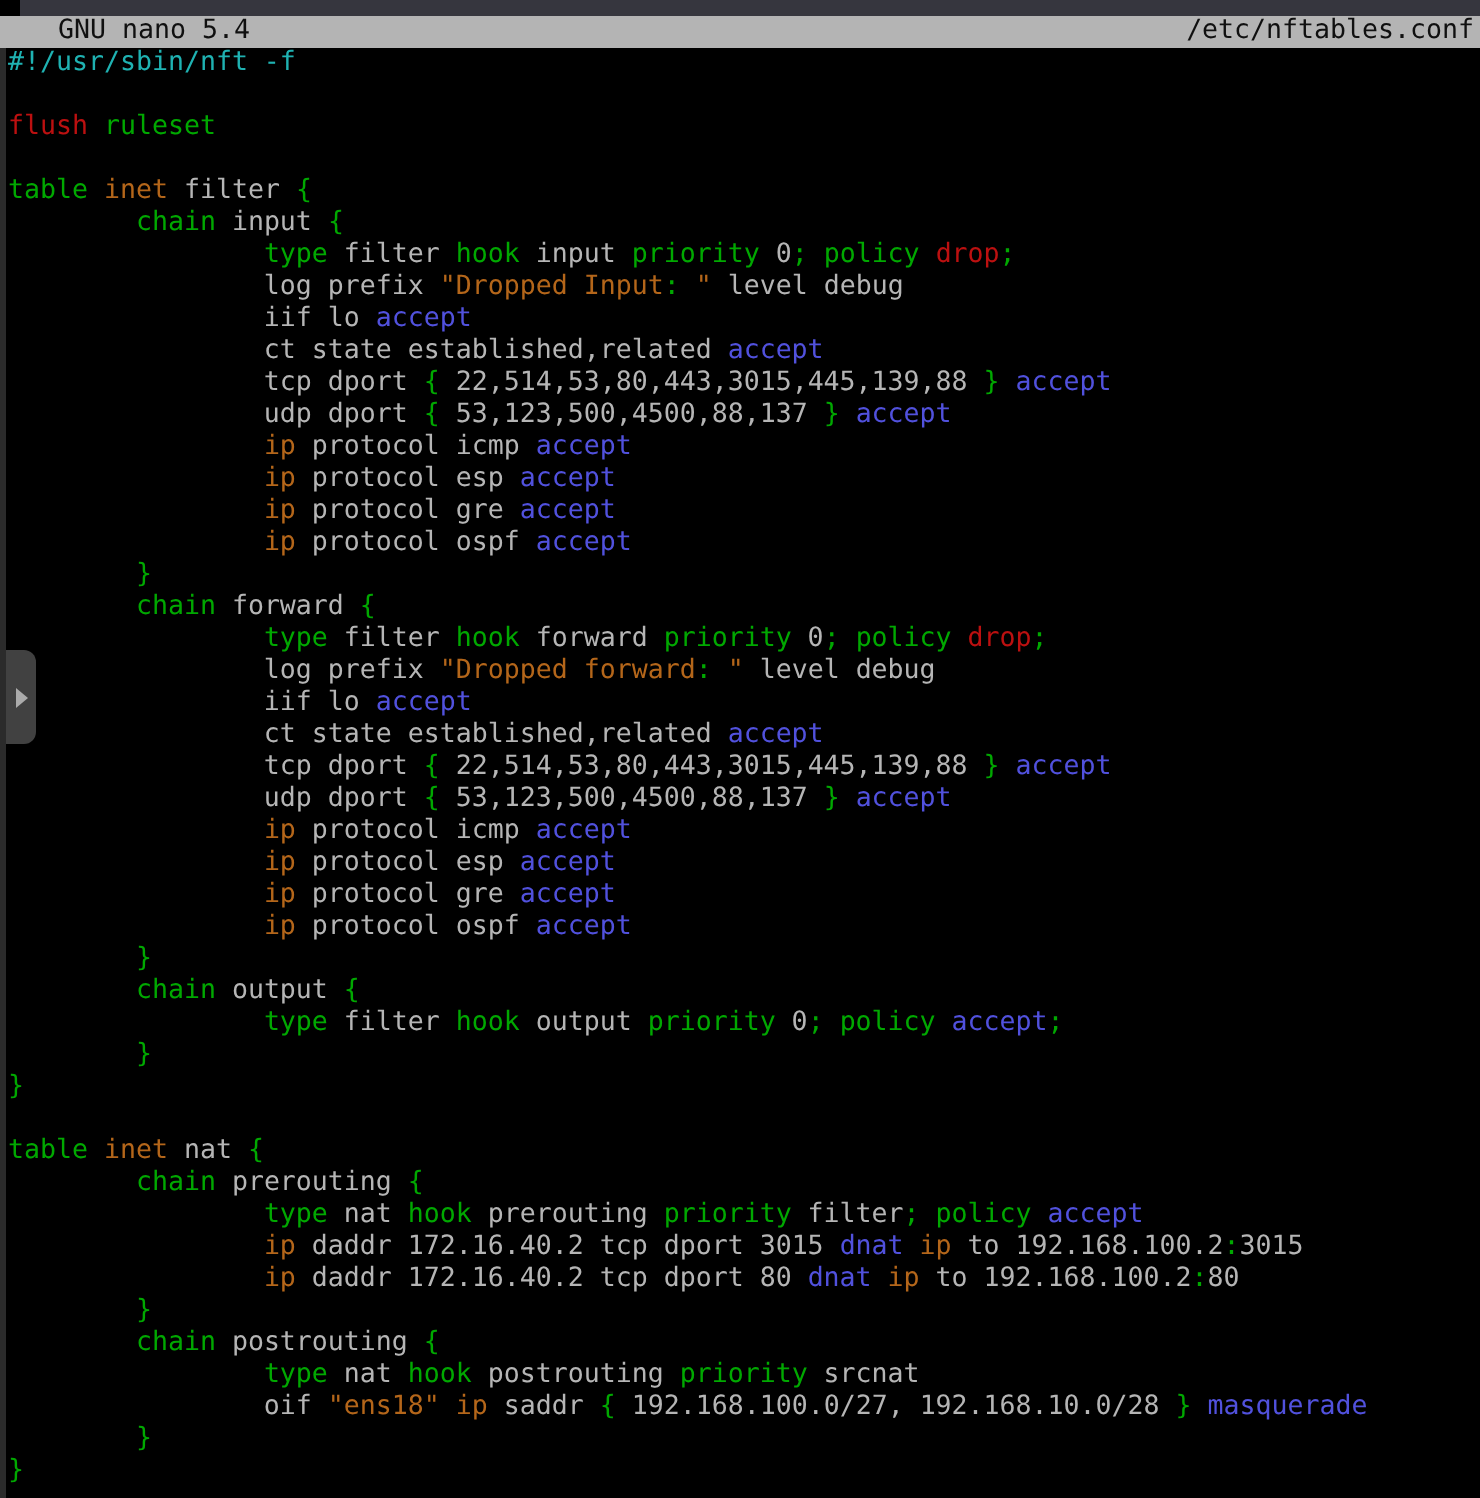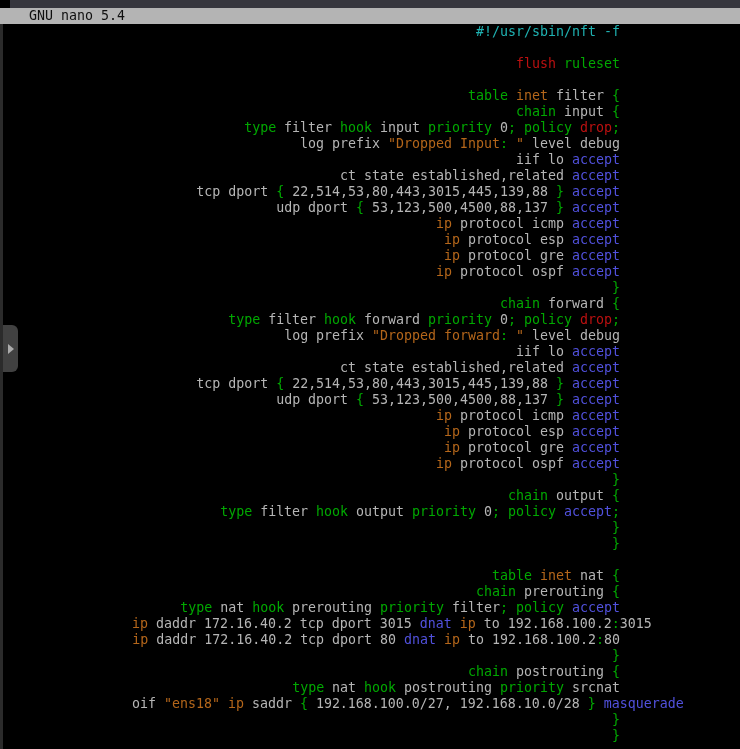--- a/index.html
+++ b/index.html
@@ -34,21 +34,20 @@
   .left-strip {
     position: absolute; top: 24px; left: 0; bottom: 0;
     width: 3px;
     background: var(--left-strip, #2b2b2b);
   }
   .editor {
     position: absolute; top: 24px; left: 0;
     width: 620px;
     font-size: 13.29px; line-height: 16px;
     white-space: pre;
-    text-align: right;
   }
   .editor .line { height: 16px; padding-left: 4px; }
   .handle {
     position: absolute; left: 3px; top: 325px;
     width: 15px; height: 47px;
     background: var(--handle-bg, #414141);
     border-radius: 0 6px 6px 0;
     display: flex; align-items: center; justify-content: center;
     cursor: pointer;
   }
@@ -61,20 +60,21 @@
 </style>
 </head>
 <body>
 
 <div class="top-strip">
   <div class="top-strip-notch"></div>
 </div>
 
 <div class="titlebar">
   <span>  GNU nano 5.4</span>
+  <span>/etc/nftables.conf</span>
 </div>
 
 <div class="left-strip"></div>
 
 <div class="editor"><div class="line"><span style="color: rgb(31, 178, 178);">#!/usr/sbin/nft -f</span></div><div class="line"></div><div class="line"><span style="color: rgb(188, 16, 16);">flush</span><span style="color: rgb(181, 181, 181);"> </span><span style="color: rgb(0, 168, 0);">ruleset</span></div><div class="line"></div><div class="line"><span style="color: rgb(0, 168, 0);">table</span><span style="color: rgb(181, 181, 181);"> </span><span style="color: rgb(180, 102, 26);">inet</span><span style="color: rgb(181, 181, 181);"> filter </span><span style="color: rgb(0, 168, 0);">{</span></div><div class="line"><span style="color: rgb(181, 181, 181);">        </span><span style="color: rgb(0, 168, 0);">chain</span><span style="color: rgb(181, 181, 181);"> input </span><span style="color: rgb(0, 168, 0);">{</span></div><div class="line"><span style="color: rgb(181, 181, 181);">                </span><span style="color: rgb(0, 168, 0);">type</span><span style="color: rgb(181, 181, 181);"> filter </span><span style="color: rgb(0, 168, 0);">hook</span><span style="color: rgb(181, 181, 181);"> input </span><span style="color: rgb(0, 168, 0);">priority</span><span style="color: rgb(181, 181, 181);"> 0</span><span style="color: rgb(0, 168, 0);">;</span><span style="color: rgb(181, 181, 181);"> </span><span style="color: rgb(0, 168, 0);">policy</span><span style="color: rgb(181, 181, 181);"> </span><span style="color: rgb(188, 16, 16);">drop</span><span style="color: rgb(0, 168, 0);">;</span></div><div class="line"><span style="color: rgb(181, 181, 181);">                log prefix </span><span style="color: rgb(180, 102, 26);">"Dropped Input</span><span style="color: rgb(0, 168, 0);">:</span><span style="color: rgb(180, 102, 26);"> "</span><span style="color: rgb(181, 181, 181);"> level debug</span></div><div class="line"><span style="color: rgb(181, 181, 181);">                iif lo </span><span style="color: rgb(81, 81, 221);">accept</span></div><div class="line"><span style="color: rgb(181, 181, 181);">                ct state established,related </span><span style="color: rgb(81, 81, 221);">accept</span></div><div class="line"><span style="color: rgb(181, 181, 181);">                tcp dport </span><span style="color: rgb(0, 168, 0);">{</span><span style="color: rgb(181, 181, 181);"> 22,514,53,80,443,3015,445,139,88 </span><span style="color: rgb(0, 168, 0);">}</span><span style="color: rgb(181, 181, 181);"> </span><span style="color: rgb(81, 81, 221);">accept</span></div><div class="line"><span style="color: rgb(181, 181, 181);">                udp dport </span><span style="color: rgb(0, 168, 0);">{</span><span style="color: rgb(181, 181, 181);"> 53,123,500,4500,88,137 </span><span style="color: rgb(0, 168, 0);">}</span><span style="color: rgb(181, 181, 181);"> </span><span style="color: rgb(81, 81, 221);">accept</span></div><div class="line"><span style="color: rgb(181, 181, 181);">                </span><span style="color: rgb(180, 102, 26);">ip</span><span style="color: rgb(181, 181, 181);"> protocol icmp </span><span style="color: rgb(81, 81, 221);">accept</span></div><div class="line"><span style="color: rgb(181, 181, 181);">                </span><span style="color: rgb(180, 102, 26);">ip</span><span style="color: rgb(181, 181, 181);"> protocol esp </span><span style="color: rgb(81, 81, 221);">accept</span></div><div class="line"><span style="color: rgb(181, 181, 181);">                </span><span style="color: rgb(180, 102, 26);">ip</span><span style="color: rgb(181, 181, 181);"> protocol gre </span><span style="color: rgb(81, 81, 221);">accept</span></div><div class="line"><span style="color: rgb(181, 181, 181);">                </span><span style="color: rgb(180, 102, 26);">ip</span><span style="color: rgb(181, 181, 181);"> protocol ospf </span><span style="color: rgb(81, 81, 221);">accept</span></div><div class="line"><span style="color: rgb(181, 181, 181);">        </span><span style="color: rgb(0, 168, 0);">}</span></div><div class="line"><span style="color: rgb(181, 181, 181);">        </span><span style="color: rgb(0, 168, 0);">chain</span><span style="color: rgb(181, 181, 181);"> forward </span><span style="color: rgb(0, 168, 0);">{</span></div><div class="line"><span style="color: rgb(181, 181, 181);">                </span><span style="color: rgb(0, 168, 0);">type</span><span style="color: rgb(181, 181, 181);"> filter </span><span style="color: rgb(0, 168, 0);">hook</span><span style="color: rgb(181, 181, 181);"> forward </span><span style="color: rgb(0, 168, 0);">priority</span><span style="color: rgb(181, 181, 181);"> 0</span><span style="color: rgb(0, 168, 0);">;</span><span style="color: rgb(181, 181, 181);"> </span><span style="color: rgb(0, 168, 0);">policy</span><span style="color: rgb(181, 181, 181);"> </span><span style="color: rgb(188, 16, 16);">drop</span><span style="color: rgb(0, 168, 0);">;</span></div><div class="line"><span style="color: rgb(181, 181, 181);">                log prefix </span><span style="color: rgb(180, 102, 26);">"Dropped forward</span><span style="color: rgb(0, 168, 0);">:</span><span style="color: rgb(180, 102, 26);"> "</span><span style="color: rgb(181, 181, 181);"> level debug</span></div><div class="line"><span style="color: rgb(181, 181, 181);">                iif lo </span><span style="color: rgb(81, 81, 221);">accept</span></div><div class="line"><span style="color: rgb(181, 181, 181);">                ct state established,related </span><span style="color: rgb(81, 81, 221);">accept</span></div><div class="line"><span style="color: rgb(181, 181, 181);">                tcp dport </span><span style="color: rgb(0, 168, 0);">{</span><span style="color: rgb(181, 181, 181);"> 22,514,53,80,443,3015,445,139,88 </span><span style="color: rgb(0, 168, 0);">}</span><span style="color: rgb(181, 181, 181);"> </span><span style="color: rgb(81, 81, 221);">accept</span></div><div class="line"><span style="color: rgb(181, 181, 181);">                udp dport </span><span style="color: rgb(0, 168, 0);">{</span><span style="color: rgb(181, 181, 181);"> 53,123,500,4500,88,137 </span><span style="color: rgb(0, 168, 0);">}</span><span style="color: rgb(181, 181, 181);"> </span><span style="color: rgb(81, 81, 221);">accept</span></div><div class="line"><span style="color: rgb(181, 181, 181);">                </span><span style="color: rgb(180, 102, 26);">ip</span><span style="color: rgb(181, 181, 181);"> protocol icmp </span><span style="color: rgb(81, 81, 221);">accept</span></div><div class="line"><span style="color: rgb(181, 181, 181);">                </span><span style="color: rgb(180, 102, 26);">ip</span><span style="color: rgb(181, 181, 181);"> protocol esp </span><span style="color: rgb(81, 81, 221);">accept</span></div><div class="line"><span style="color: rgb(181, 181, 181);">                </span><span style="color: rgb(180, 102, 26);">ip</span><span style="color: rgb(181, 181, 181);"> protocol gre </span><span style="color: rgb(81, 81, 221);">accept</span></div><div class="line"><span style="color: rgb(181, 181, 181);">                </span><span style="color: rgb(180, 102, 26);">ip</span><span style="color: rgb(181, 181, 181);"> protocol ospf </span><span style="color: rgb(81, 81, 221);">accept</span></div><div class="line"><span style="color: rgb(181, 181, 181);">        </span><span style="color: rgb(0, 168, 0);">}</span></div><div class="line"><span style="color: rgb(181, 181, 181);">        </span><span style="color: rgb(0, 168, 0);">chain</span><span style="color: rgb(181, 181, 181);"> output </span><span style="color: rgb(0, 168, 0);">{</span></div><div class="line"><span style="color: rgb(181, 181, 181);">                </span><span style="color: rgb(0, 168, 0);">type</span><span style="color: rgb(181, 181, 181);"> filter </span><span style="color: rgb(0, 168, 0);">hook</span><span style="color: rgb(181, 181, 181);"> output </span><span style="color: rgb(0, 168, 0);">priority</span><span style="color: rgb(181, 181, 181);"> 0</span><span style="color: rgb(0, 168, 0);">;</span><span style="color: rgb(181, 181, 181);"> </span><span style="color: rgb(0, 168, 0);">policy</span><span style="color: rgb(181, 181, 181);"> </span><span style="color: rgb(81, 81, 221);">accept</span><span style="color: rgb(0, 168, 0);">;</span></div><div class="line"><span style="color: rgb(181, 181, 181);">        </span><span style="color: rgb(0, 168, 0);">}</span></div><div class="line"><span style="color: rgb(0, 168, 0);">}</span></div><div class="line"></div><div class="line"><span style="color: rgb(0, 168, 0);">table</span><span style="color: rgb(181, 181, 181);"> </span><span style="color: rgb(180, 102, 26);">inet</span><span style="color: rgb(181, 181, 181);"> nat </span><span style="color: rgb(0, 168, 0);">{</span></div><div class="line"><span style="color: rgb(181, 181, 181);">        </span><span style="color: rgb(0, 168, 0);">chain</span><span style="color: rgb(181, 181, 181);"> prerouting </span><span style="color: rgb(0, 168, 0);">{</span></div><div class="line"><span style="color: rgb(181, 181, 181);">                </span><span style="color: rgb(0, 168, 0);">type</span><span style="color: rgb(181, 181, 181);"> nat </span><span style="color: rgb(0, 168, 0);">hook</span><span style="color: rgb(181, 181, 181);"> prerouting </span><span style="color: rgb(0, 168, 0);">priority</span><span style="color: rgb(181, 181, 181);"> filter</span><span style="color: rgb(0, 168, 0);">;</span><span style="color: rgb(181, 181, 181);"> </span><span style="color: rgb(0, 168, 0);">policy</span><span style="color: rgb(181, 181, 181);"> </span><span style="color: rgb(81, 81, 221);">accept</span></div><div class="line"><span style="color: rgb(181, 181, 181);">                </span><span style="color: rgb(180, 102, 26);">ip</span><span style="color: rgb(181, 181, 181);"> daddr 172.16.40.2 tcp dport 3015 </span><span style="color: rgb(81, 81, 221);">dnat</span><span style="color: rgb(181, 181, 181);"> </span><span style="color: rgb(180, 102, 26);">ip</span><span style="color: rgb(181, 181, 181);"> to 192.168.100.2</span><span style="color: rgb(0, 168, 0);">:</span><span style="color: rgb(181, 181, 181);">3015</span></div><div class="line"><span style="color: rgb(181, 181, 181);">                </span><span style="color: rgb(180, 102, 26);">ip</span><span style="color: rgb(181, 181, 181);"> daddr 172.16.40.2 tcp dport 80 </span><span style="color: rgb(81, 81, 221);">dnat</span><span style="color: rgb(181, 181, 181);"> </span><span style="color: rgb(180, 102, 26);">ip</span><span style="color: rgb(181, 181, 181);"> to 192.168.100.2</span><span style="color: rgb(0, 168, 0);">:</span><span style="color: rgb(181, 181, 181);">80</span></div><div class="line"><span style="color: rgb(181, 181, 181);">        </span><span style="color: rgb(0, 168, 0);">}</span></div><div class="line"><span style="color: rgb(181, 181, 181);">        </span><span style="color: rgb(0, 168, 0);">chain</span><span style="color: rgb(181, 181, 181);"> postrouting </span><span style="color: rgb(0, 168, 0);">{</span></div><div class="line"><span style="color: rgb(181, 181, 181);">                </span><span style="color: rgb(0, 168, 0);">type</span><span style="color: rgb(181, 181, 181);"> nat </span><span style="color: rgb(0, 168, 0);">hook</span><span style="color: rgb(181, 181, 181);"> postrouting </span><span style="color: rgb(0, 168, 0);">priority</span><span style="color: rgb(181, 181, 181);"> srcnat</span></div><div class="line"><span style="color: rgb(181, 181, 181);">                oif </span><span style="color: rgb(180, 102, 26);">"ens18"</span><span style="color: rgb(181, 181, 181);"> </span><span style="color: rgb(180, 102, 26);">ip</span><span style="color: rgb(181, 181, 181);"> saddr </span><span style="color: rgb(0, 168, 0);">{</span><span style="color: rgb(181, 181, 181);"> 192.168.100.0/27, 192.168.10.0/28 </span><span style="color: rgb(0, 168, 0);">}</span><span style="color: rgb(181, 181, 181);"> </span><span style="color: rgb(81, 81, 221);">masquerade</span></div><div class="line"><span style="color: rgb(181, 181, 181);">        </span><span style="color: rgb(0, 168, 0);">}</span></div><div class="line"><span style="color: rgb(0, 168, 0);">}</span></div></div>
 
 <div class="handle">
   <span class="tri"></span>
 </div>
 

